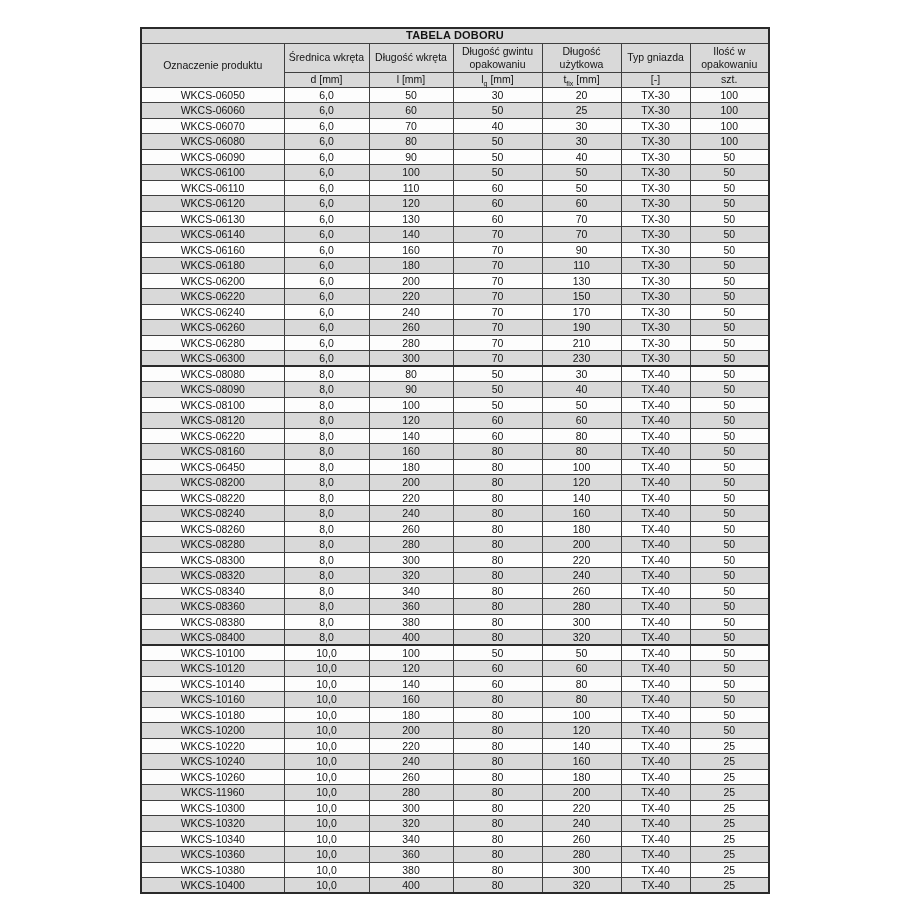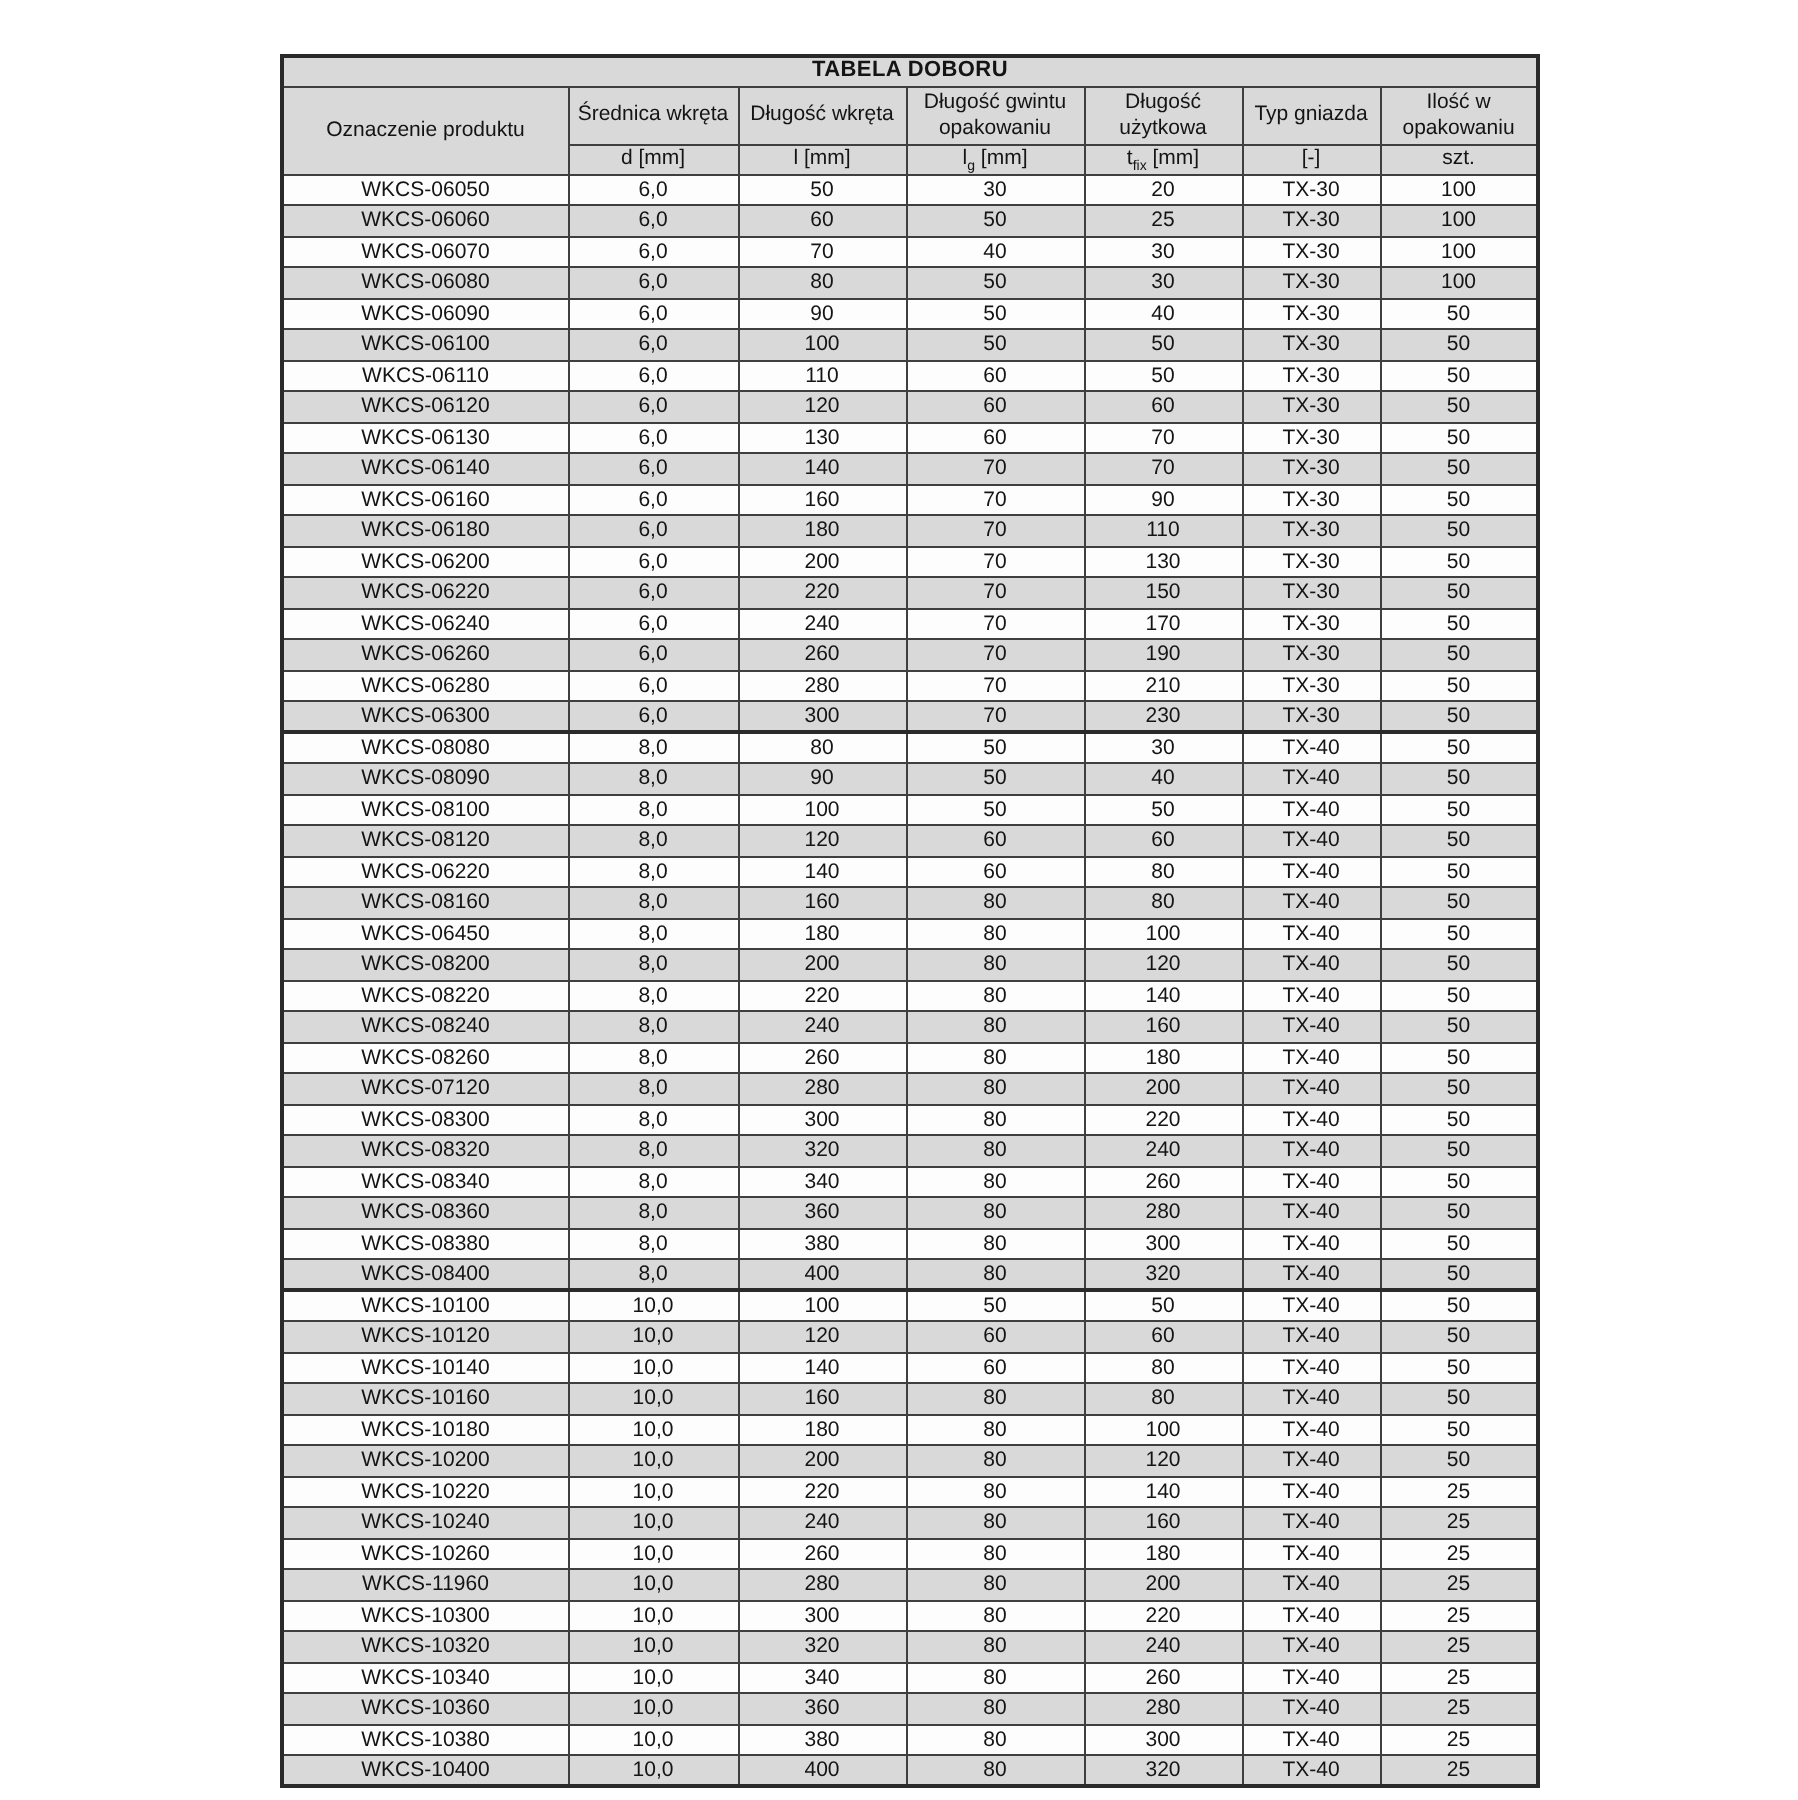--- a/index.html
+++ b/index.html
@@ -360,21 +360,21 @@
         <tr>
           <td>WKCS-08260</td>
           <td>8,0</td>
           <td>260</td>
           <td>80</td>
           <td>180</td>
           <td>TX-40</td>
           <td>50</td>
         </tr>
         <tr class="alt">
-          <td>WKCS-07120</td>
+          <td>WKCS-08280</td>
           <td>8,0</td>
           <td>280</td>
           <td>80</td>
           <td>200</td>
           <td>TX-40</td>
           <td>50</td>
         </tr>
         <tr>
           <td>WKCS-08300</td>
           <td>8,0</td>

